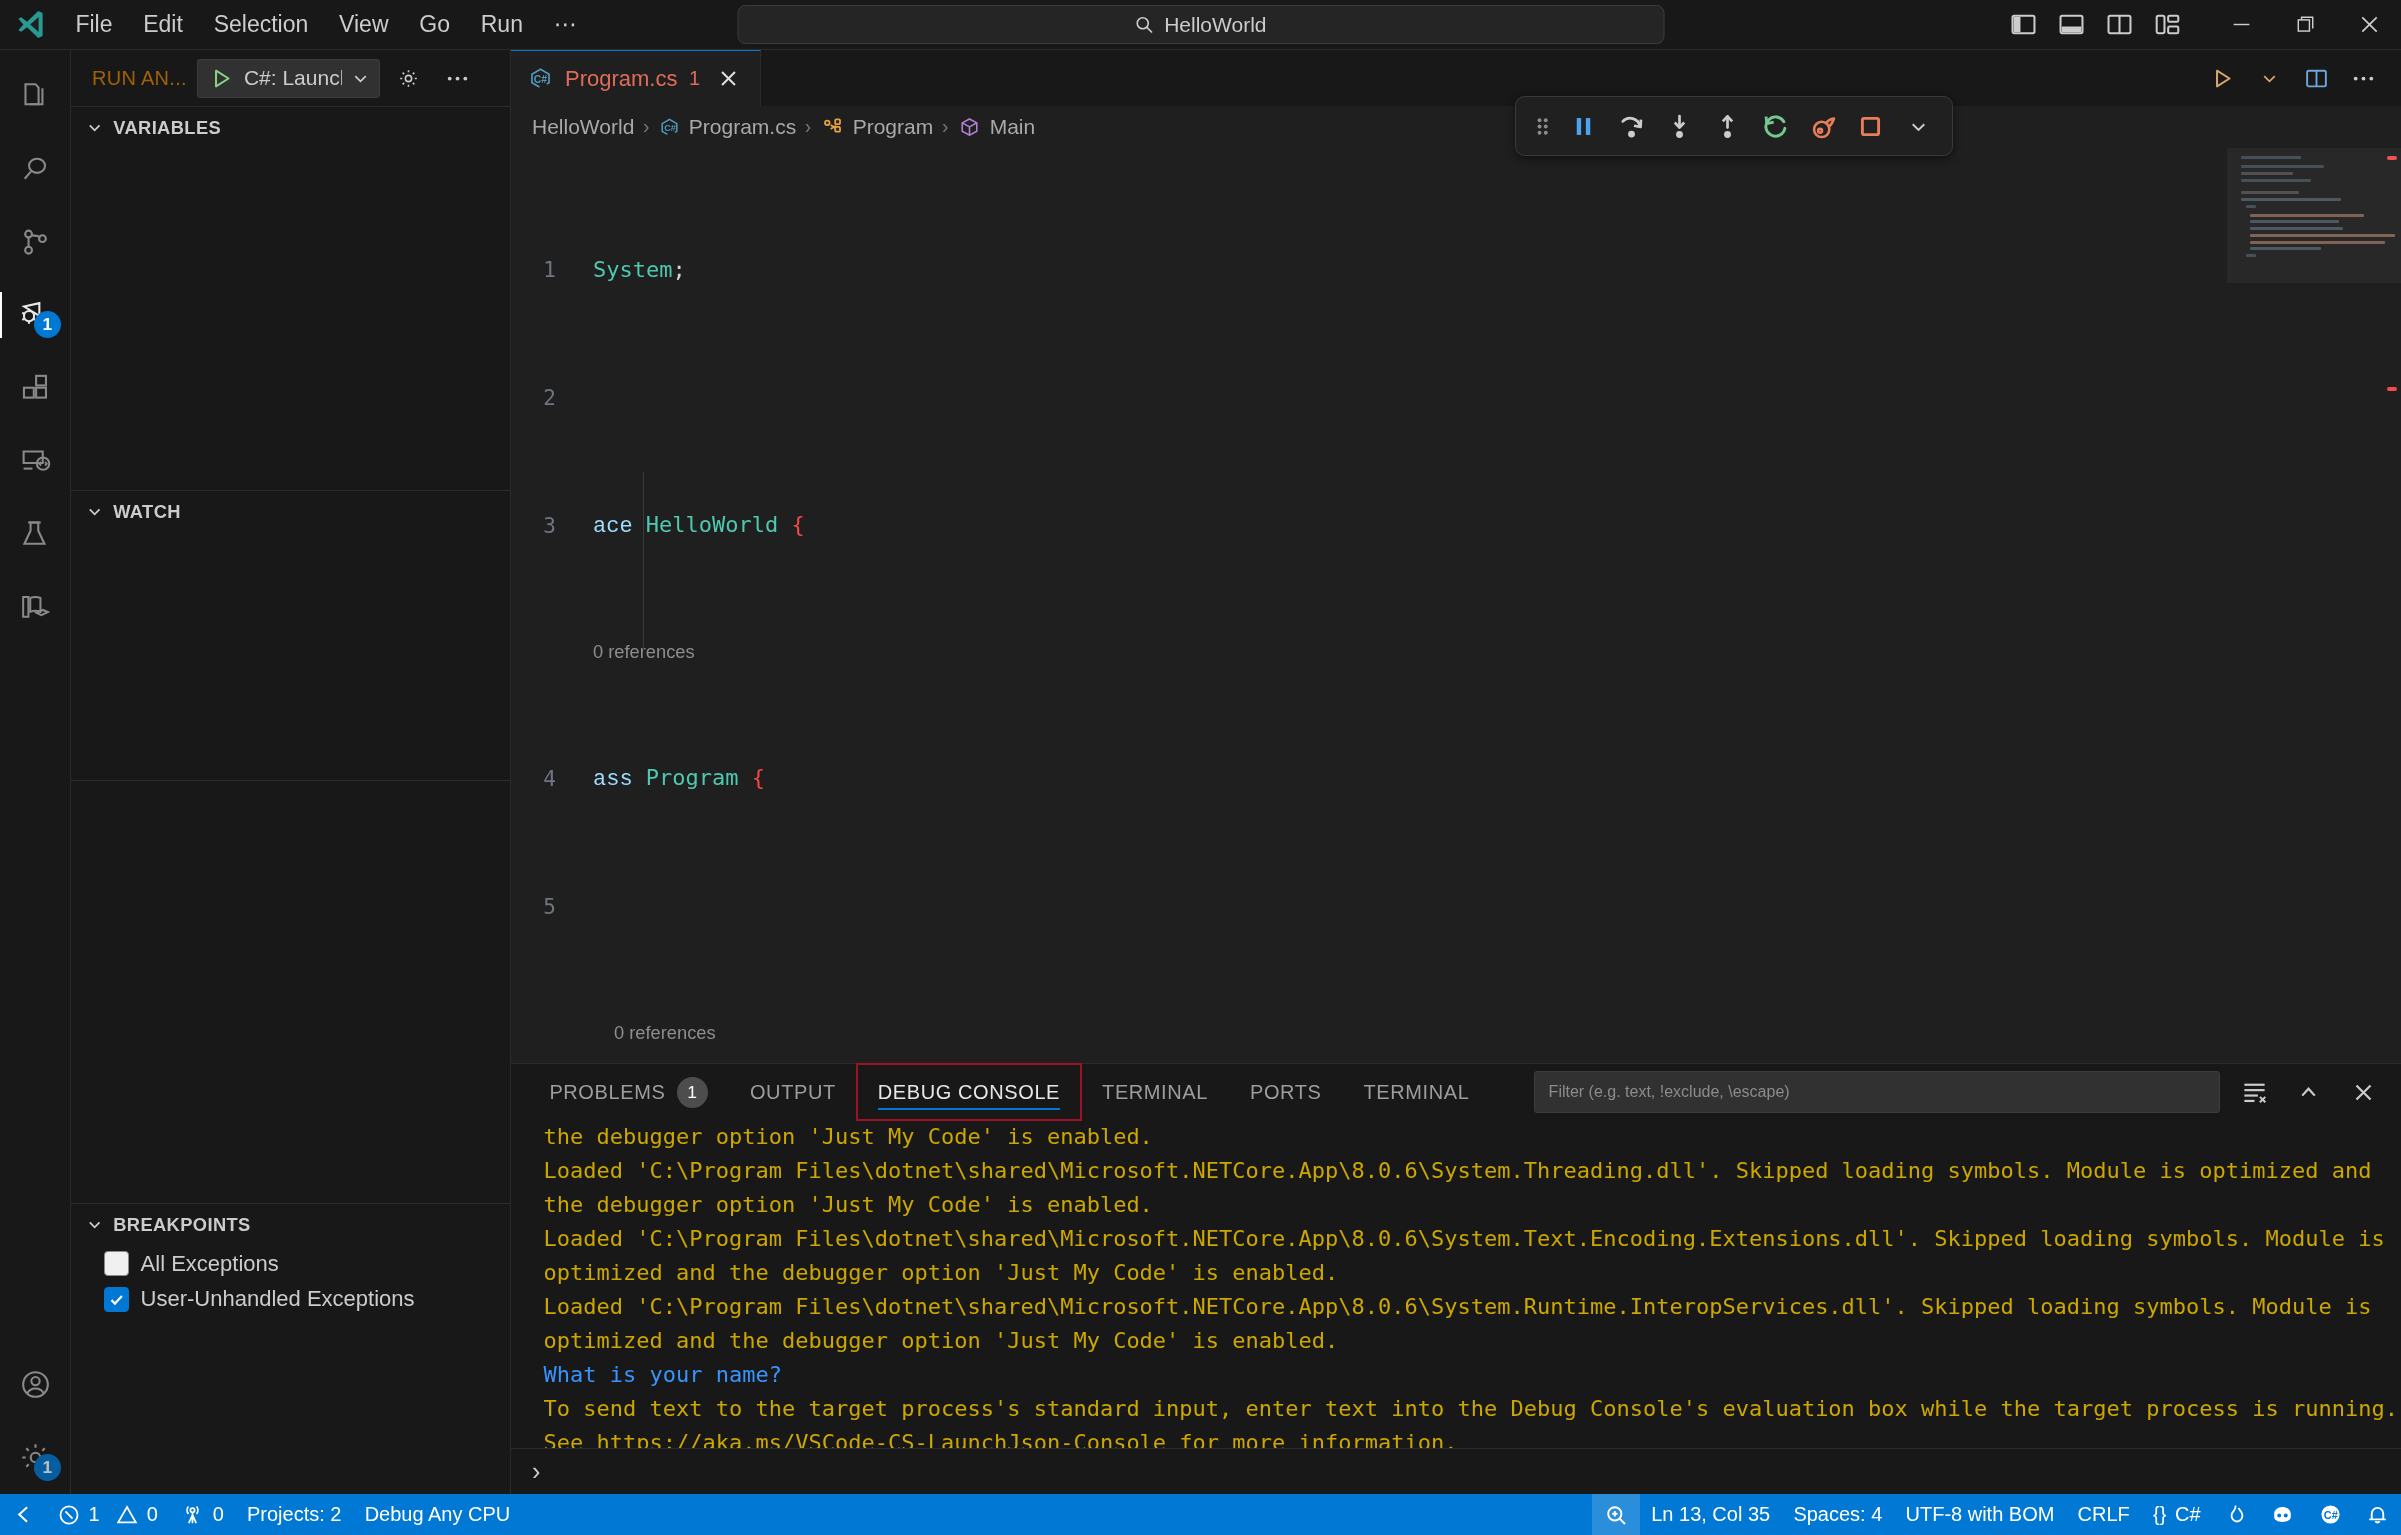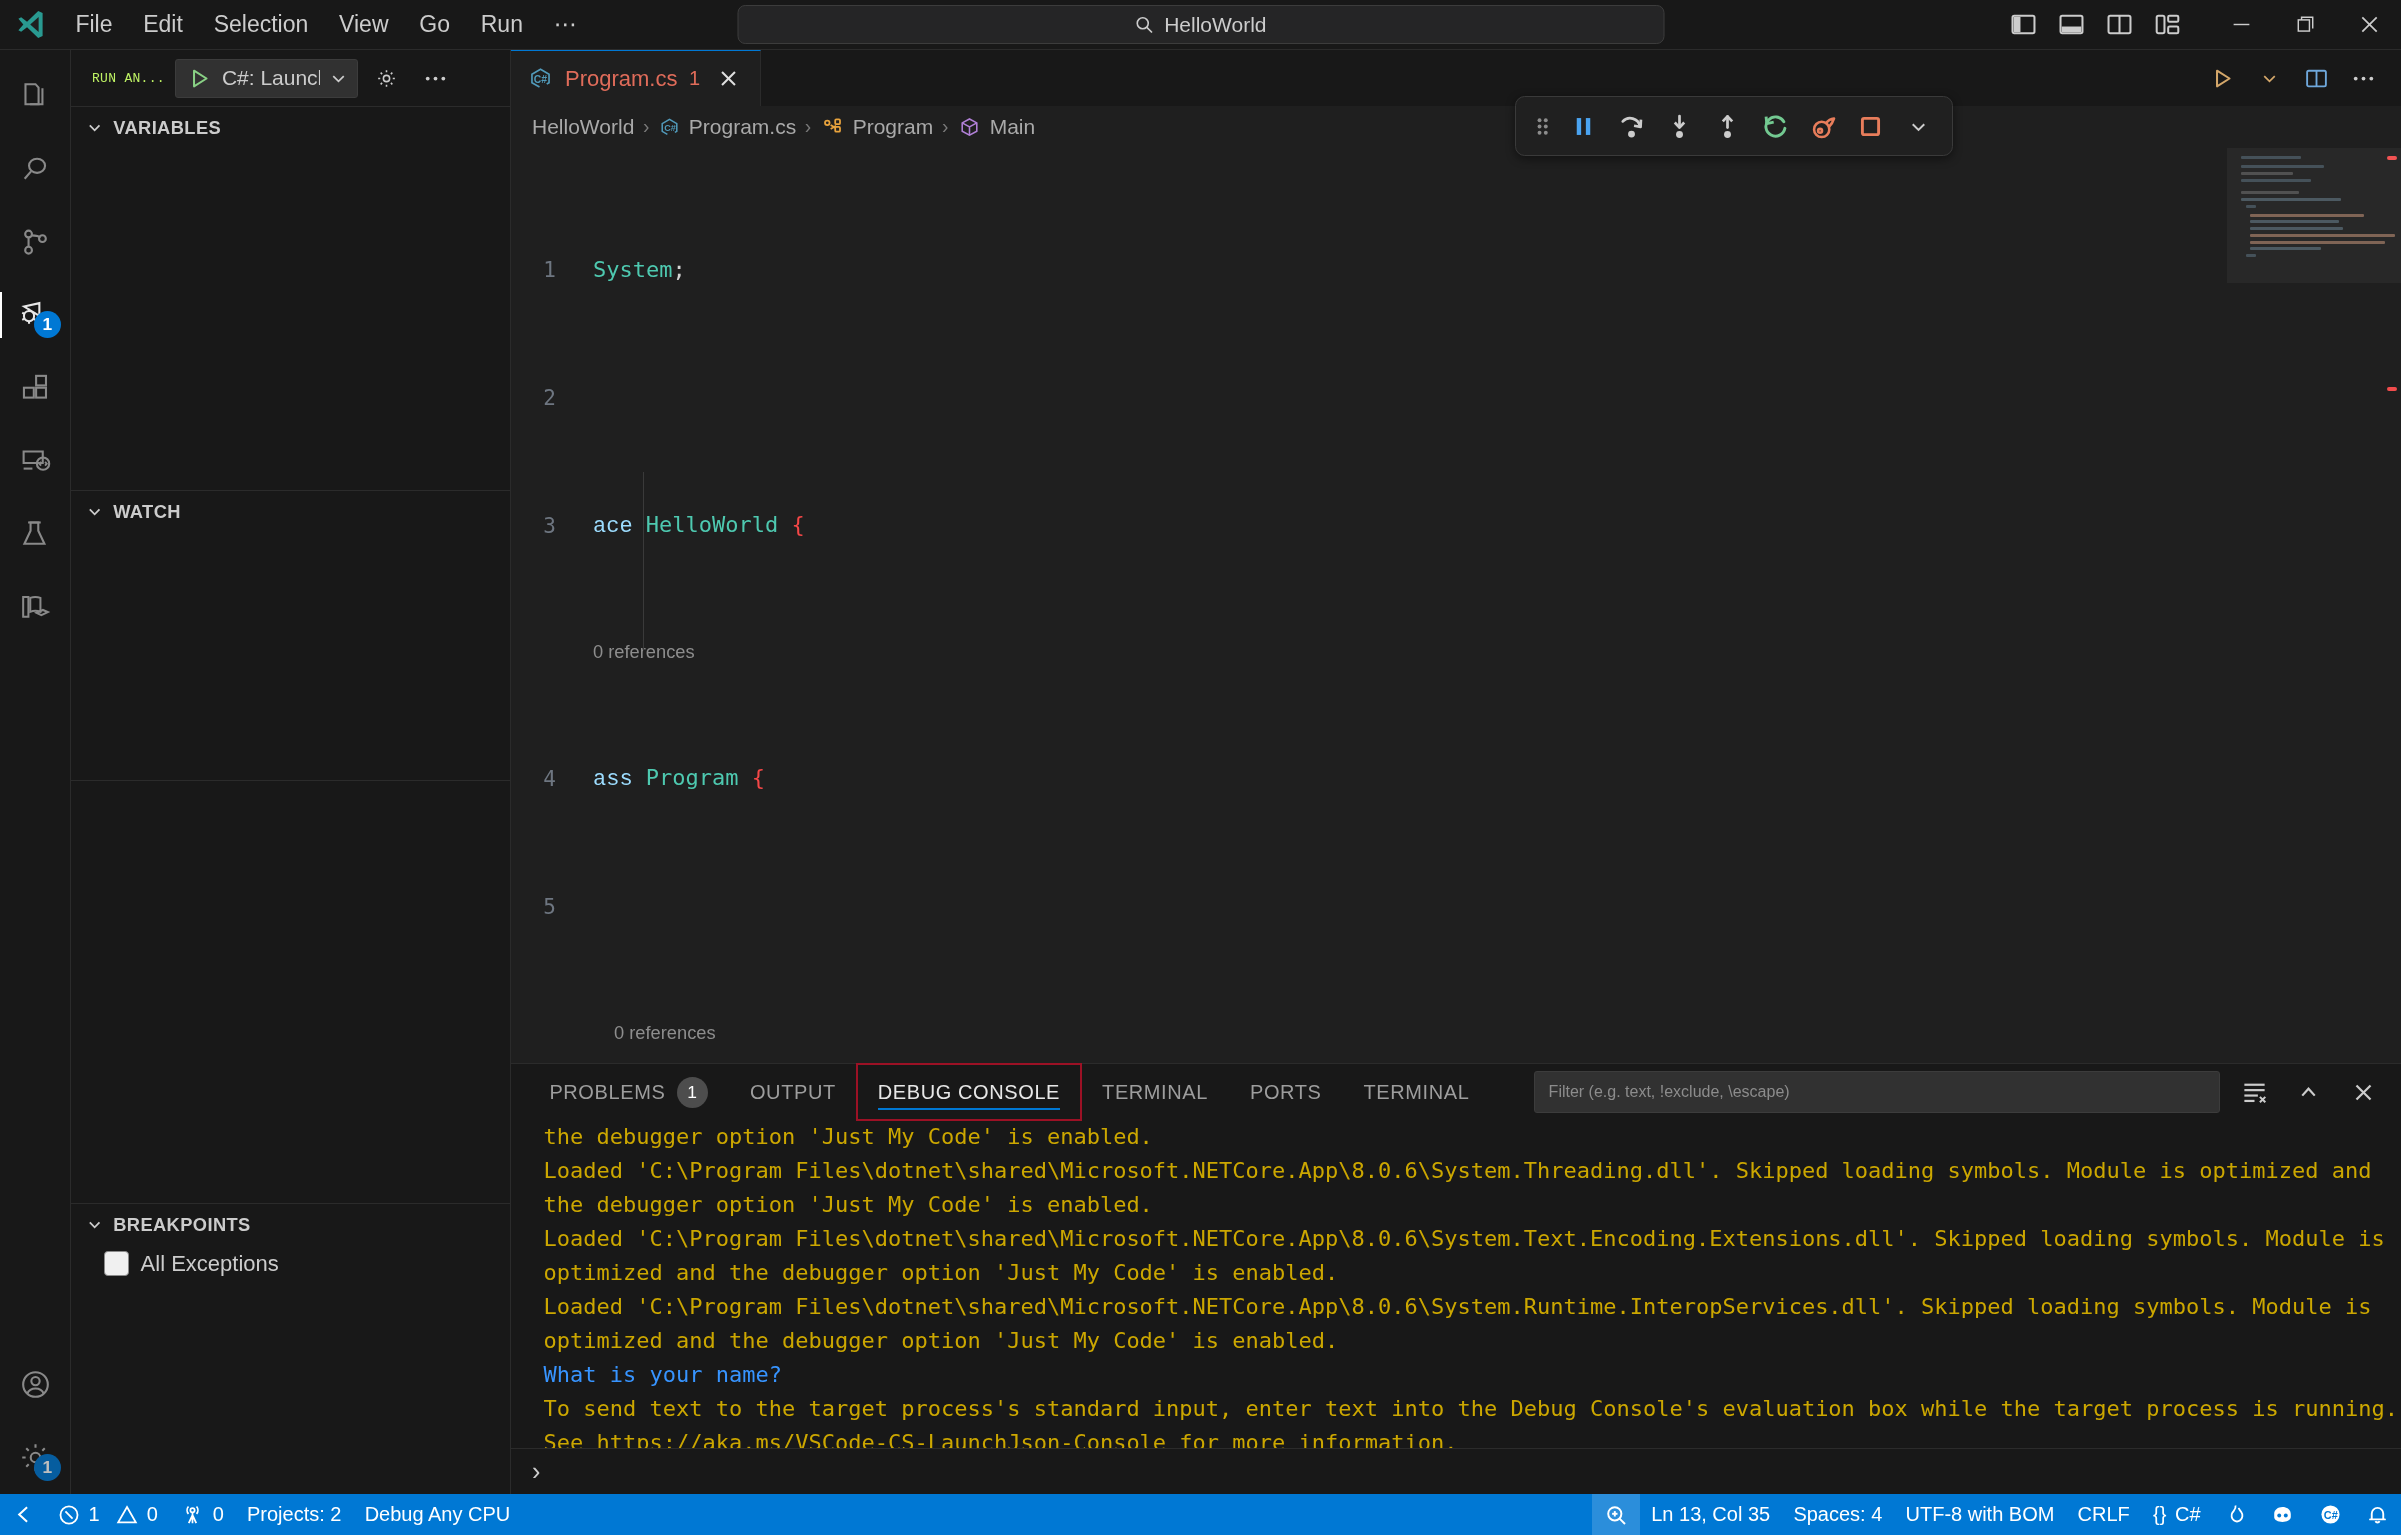--- a/index.html
+++ b/index.html
@@ -63,22 +63,22 @@
 
   
   .sidebar {
     width: 440px; min-width: 440px; background: #181818; border-right: 1px solid #2b2b2b;
     display: flex; flex-direction: column;
   }
   .sb-title {
     height: 56px; display: flex; align-items: center; gap: 9.7px; padding: 0 13.5px 0 21px;
   }
   .sb-title-text {
-    font-size: 13px; color: #bef264; letter-spacing: 0.3px; white-space: nowrap;
-    overflow: hidden; text-overflow: ellipsis; max-width: 116px; font-family: Liberation Mono, monospace;
+    font-size: 20px; color: #a16207; letter-spacing: 0.3px; white-space: nowrap;
+    overflow: hidden; text-overflow: ellipsis; max-width: 116px;
   }
   .launch-select {
     display: flex; align-items: center; background: #313131; border: 1px solid #3c3c3c;
     height: 39px; border-radius: 2.9px; min-width: 0; flex: 1; max-width: 183px;
   }
   .launch-play { padding: 0 9.7px 0 11.6px; display: flex; align-items: center; }
   .launch-name {
     font-size: 21px; color: #cccccc; white-space: nowrap; overflow: hidden;
     flex: 1;
   }
@@ -456,20 +456,28 @@
             <svg width="19.3" height="19.3" viewBox="0 0 16 16">
                 <polyline points="4,6.2 8,10.2 12,6.2" fill="none" stroke="#cccccc" stroke-width="1.5"></polyline>
               </svg>
           </span>
           <span>BREAKPOINTS</span>
         </div>
         <div class="pane-body">
           <div class="bp-row">
             <span class="cbox"></span>
             <span>All Exceptions</span>
+          </div>
+          <div class="bp-row">
+            <span class="cbox checked">
+              <svg width="17.4" height="17.4" viewBox="0 0 16 16">
+                  <polyline points="3.2,8.4 6.4,11.6 12.8,4.6" fill="none" stroke="#ffffff" stroke-width="2"></polyline>
+                </svg>
+            </span>
+            <span>User-Unhandled Exceptions</span>
           </div>
         </div>
       </div>
     </div>
 
     <div class="editor-col">
 
       <div class="tabs-row">
         <div class="tab">
           <span>

